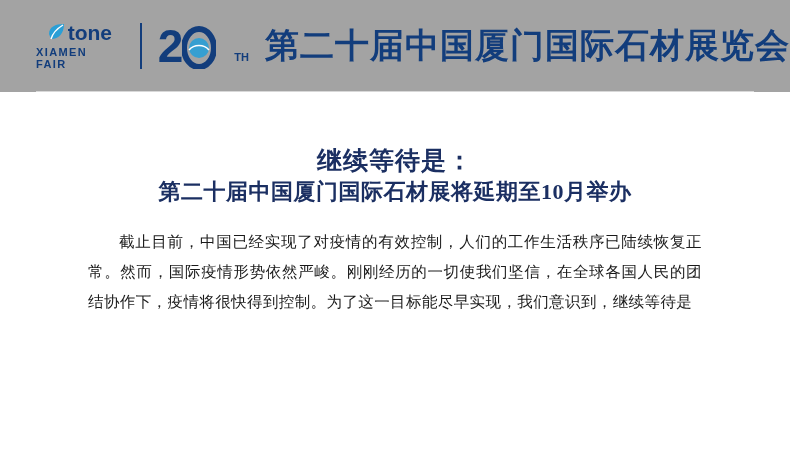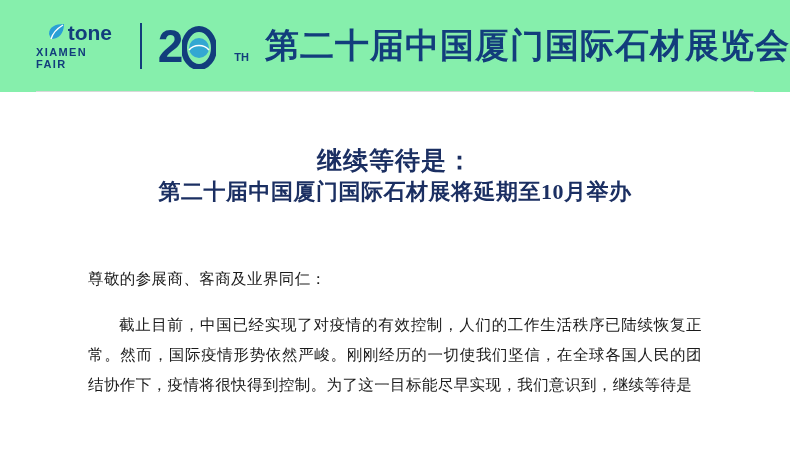--- a/index.html
+++ b/index.html
@@ -18,21 +18,21 @@
     width: 790px;
     height: 450px;
     background: #ffffff;
     box-sizing: border-box;
   }
 
   
   .header {
     position: relative;
     height: 92px;
-    background: #86efac;
+    background: #a3a3a3;
     display: flex;
     align-items: center;
     padding-left: 36px;
     box-sizing: border-box;
   }
   .header-rule {
     position: absolute;
     left: 36px;
     right: 36px;
     bottom: 0;
@@ -200,17 +200,16 @@
     </div>
 
     <div class="header-title">第二十届中国厦门国际石材展览会</div>
 
     <div class="header-rule"></div>
   </div>
 
   <div class="content">
     <div class="notice-title">继续等待是：</div>
     <div class="notice-subtitle">第二十届中国厦门国际石材展将延期至10月举办</div>
-    <div class="salutation">尊敬的参展商、客商及业界同仁：</div>
     <div class="para">截止目前，中国已经实现了对疫情的有效控制，人们的工作生活秩序已陆续恢复正常。然而，国际疫情形势依然严峻。刚刚经历的一切使我们坚信，在全球各国人民的团结协作下，疫情将很快得到控制。为了这一目标能尽早实现，我们意识到，继续等待是</div>
   </div>
 
 </div>
 
 </body></html>

